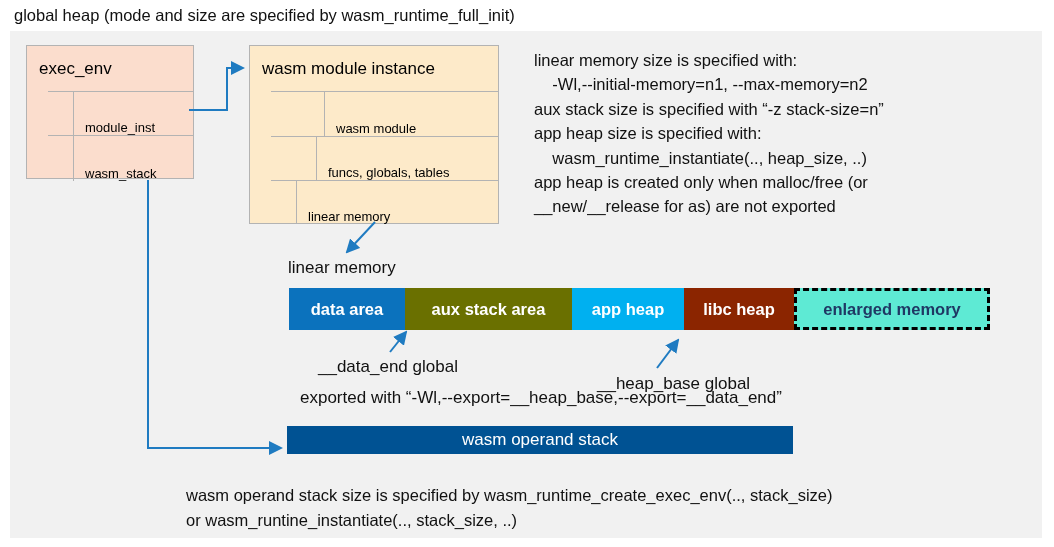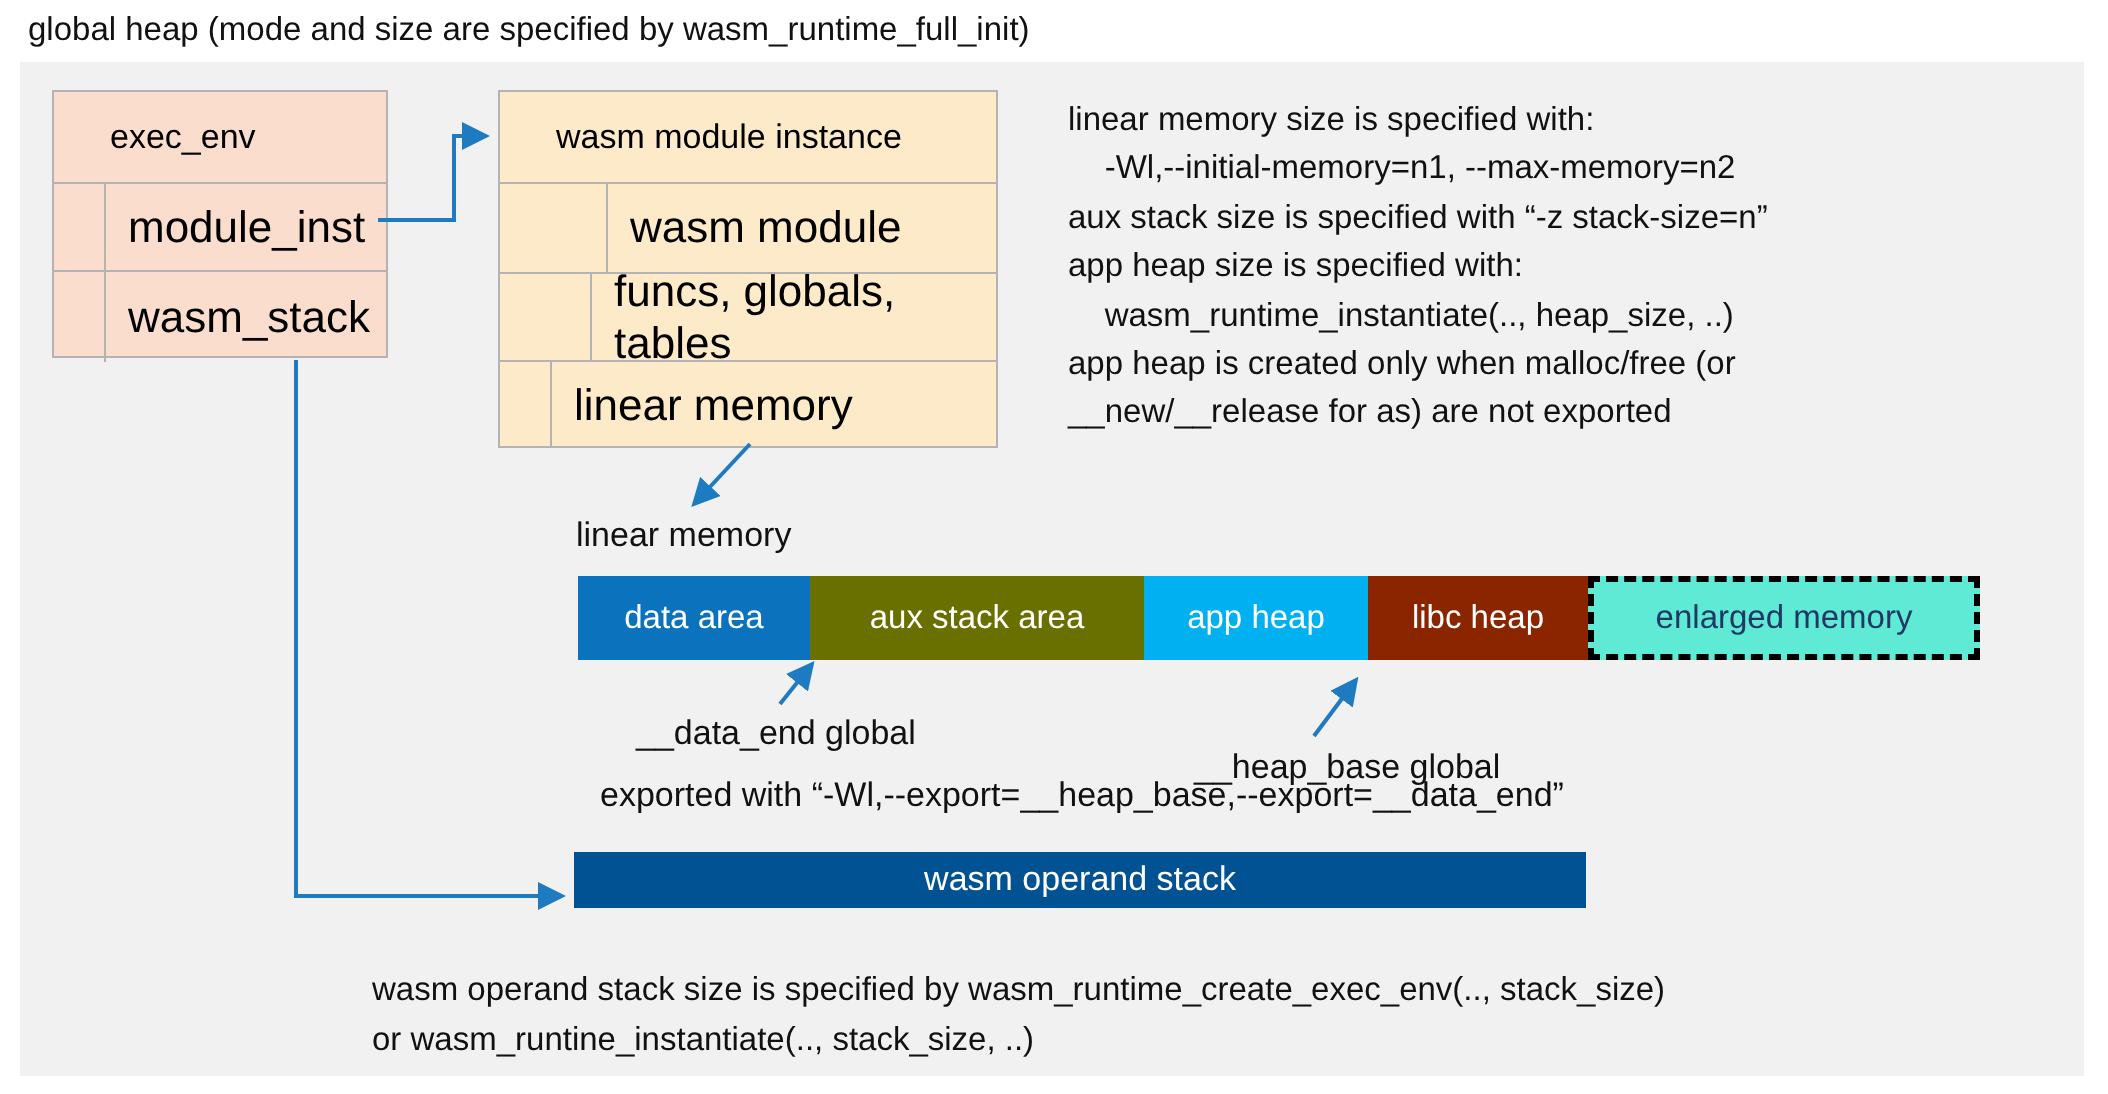--- a/index.html
+++ b/index.html
@@ -41,29 +41,30 @@
   }
 
   
   .struct-box {
     box-sizing: border-box;
     border: 1px solid #b3b3b3;
   }
   .struct-row {
     box-sizing: border-box;
     display: flex;
+    align-items: flex-end;
+    font-size: 13px;
+    color: #000;
+    margin-left: 21px;
+  }
+  .struct-head {
+    box-sizing: border-box;
+    display: flex;
     align-items: center;
-    font-size: 22px;
-    color: #000;
-  }
-  .struct-head {
-    box-sizing: border-box;
-    display: flex;
-    align-items: center;
-    padding-left: 28px;
+    padding-left: 12px;
     font-size: 17px;
   }
   .indent-cell {
     box-sizing: border-box;
     width: 26px;
     height: 100%;
     flex: 0 0 26px;
     border-right: 1px solid #b3b3b3;
   }
   .row-label {
@@ -122,20 +123,21 @@
   }
   .mem-seg {
     box-sizing: border-box;
     display: flex;
     align-items: center;
     justify-content: center;
     color: #ffffff;
     font-size: 16.5px;
     white-space: nowrap;
     padding: 0 10px;
+    font-weight: bold;
   }
   #seg-data-area   { background: #0b72bd; width: 116px; }
   #seg-aux-stack   { background: #6a7000; width: 167px; }
   #seg-app-heap    { background: #00b0f0; width: 112px; }
   #seg-libc-heap   { background: #8b2500; width: 110px; }
   #seg-enlarged    {
     background: #5eead4;
     color: #1f3864;
     border: 3px dashed #000000;
     width: 196px;

